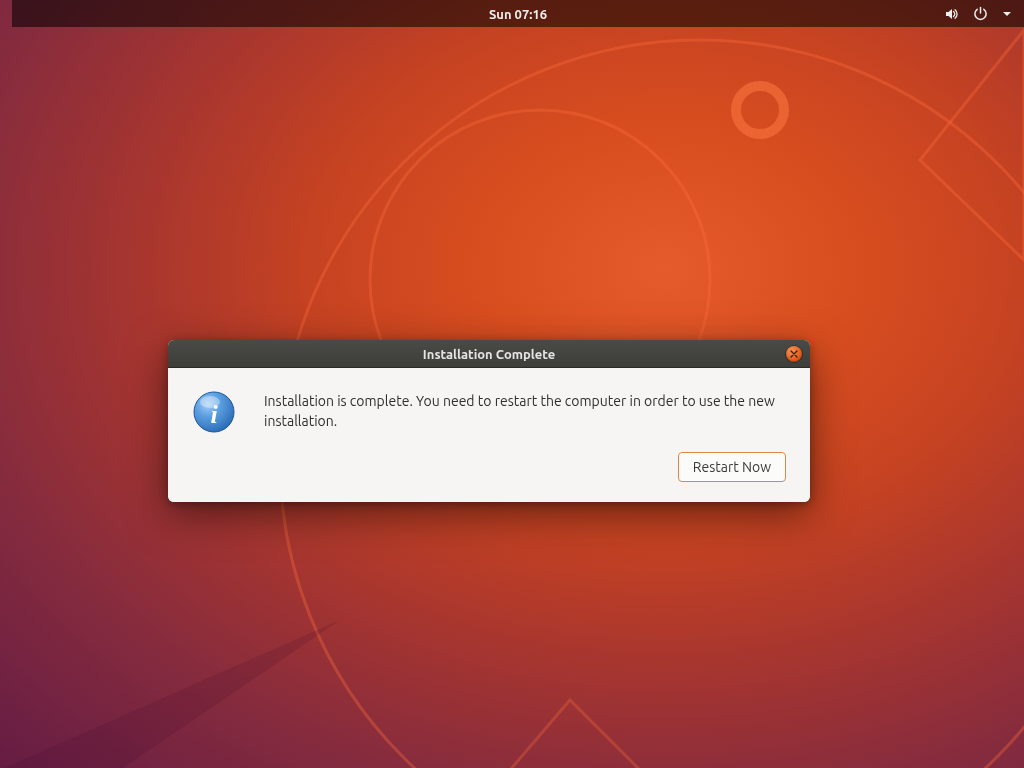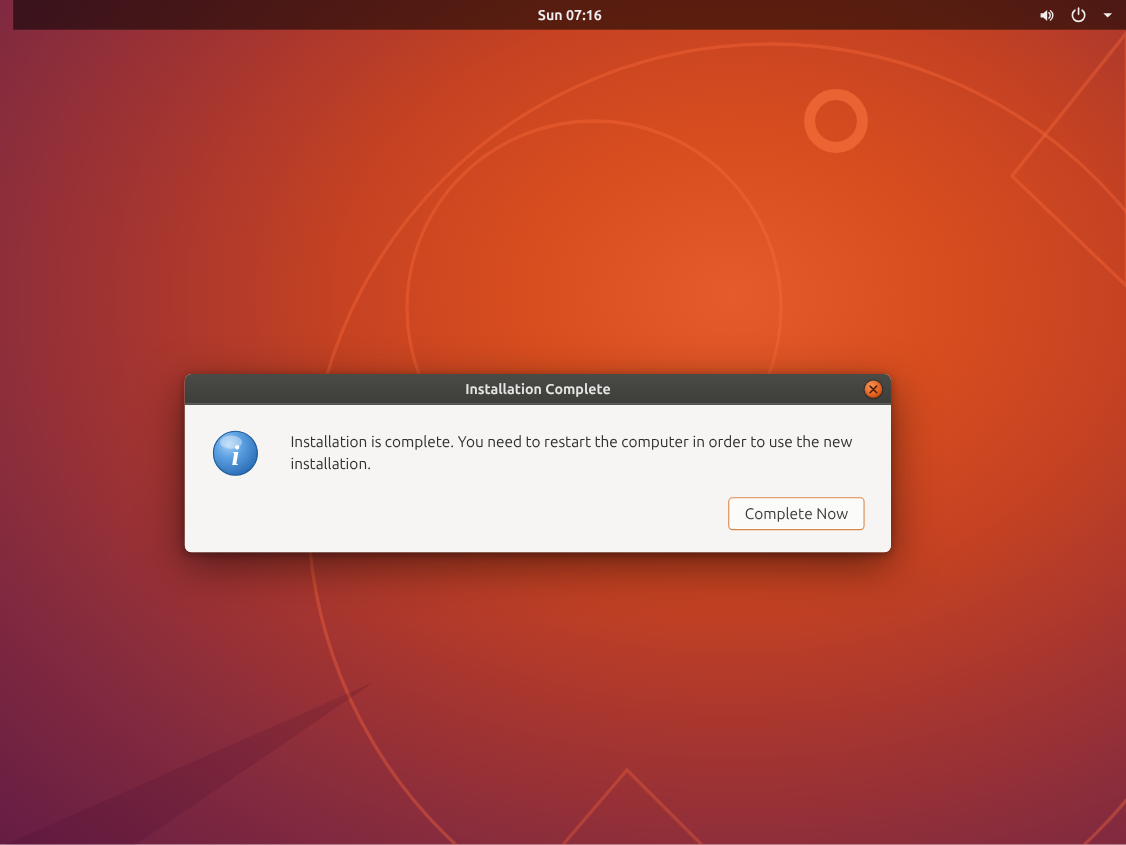--- a/index.html
+++ b/index.html
@@ -229,18 +229,18 @@
               </radialGradient>
             </defs>
             <circle cx="22" cy="22" r="20" fill="url(#ig)" stroke="#1f5a9a" stroke-width="1"></circle>
             <ellipse cx="18" cy="12" rx="10" ry="6" fill="rgba(255,255,255,0.35)"></ellipse>
             <text x="22" y="33" font-family="Georgia, serif" font-style="italic" font-weight="bold" font-size="26" fill="#ffffff" text-anchor="middle">i</text>
           </svg>
         </div>
         <div class="dialog-message">Installation is complete. You need to restart the computer in order to use the new installation.</div>
       </div>
       <div class="dialog-buttons">
-        <button class="restart-button">Complete Now</button>
+        <button class="restart-button">Restart Now</button>
       </div>
     </div>
   </div>
 
 </div>
 
 </body></html>

